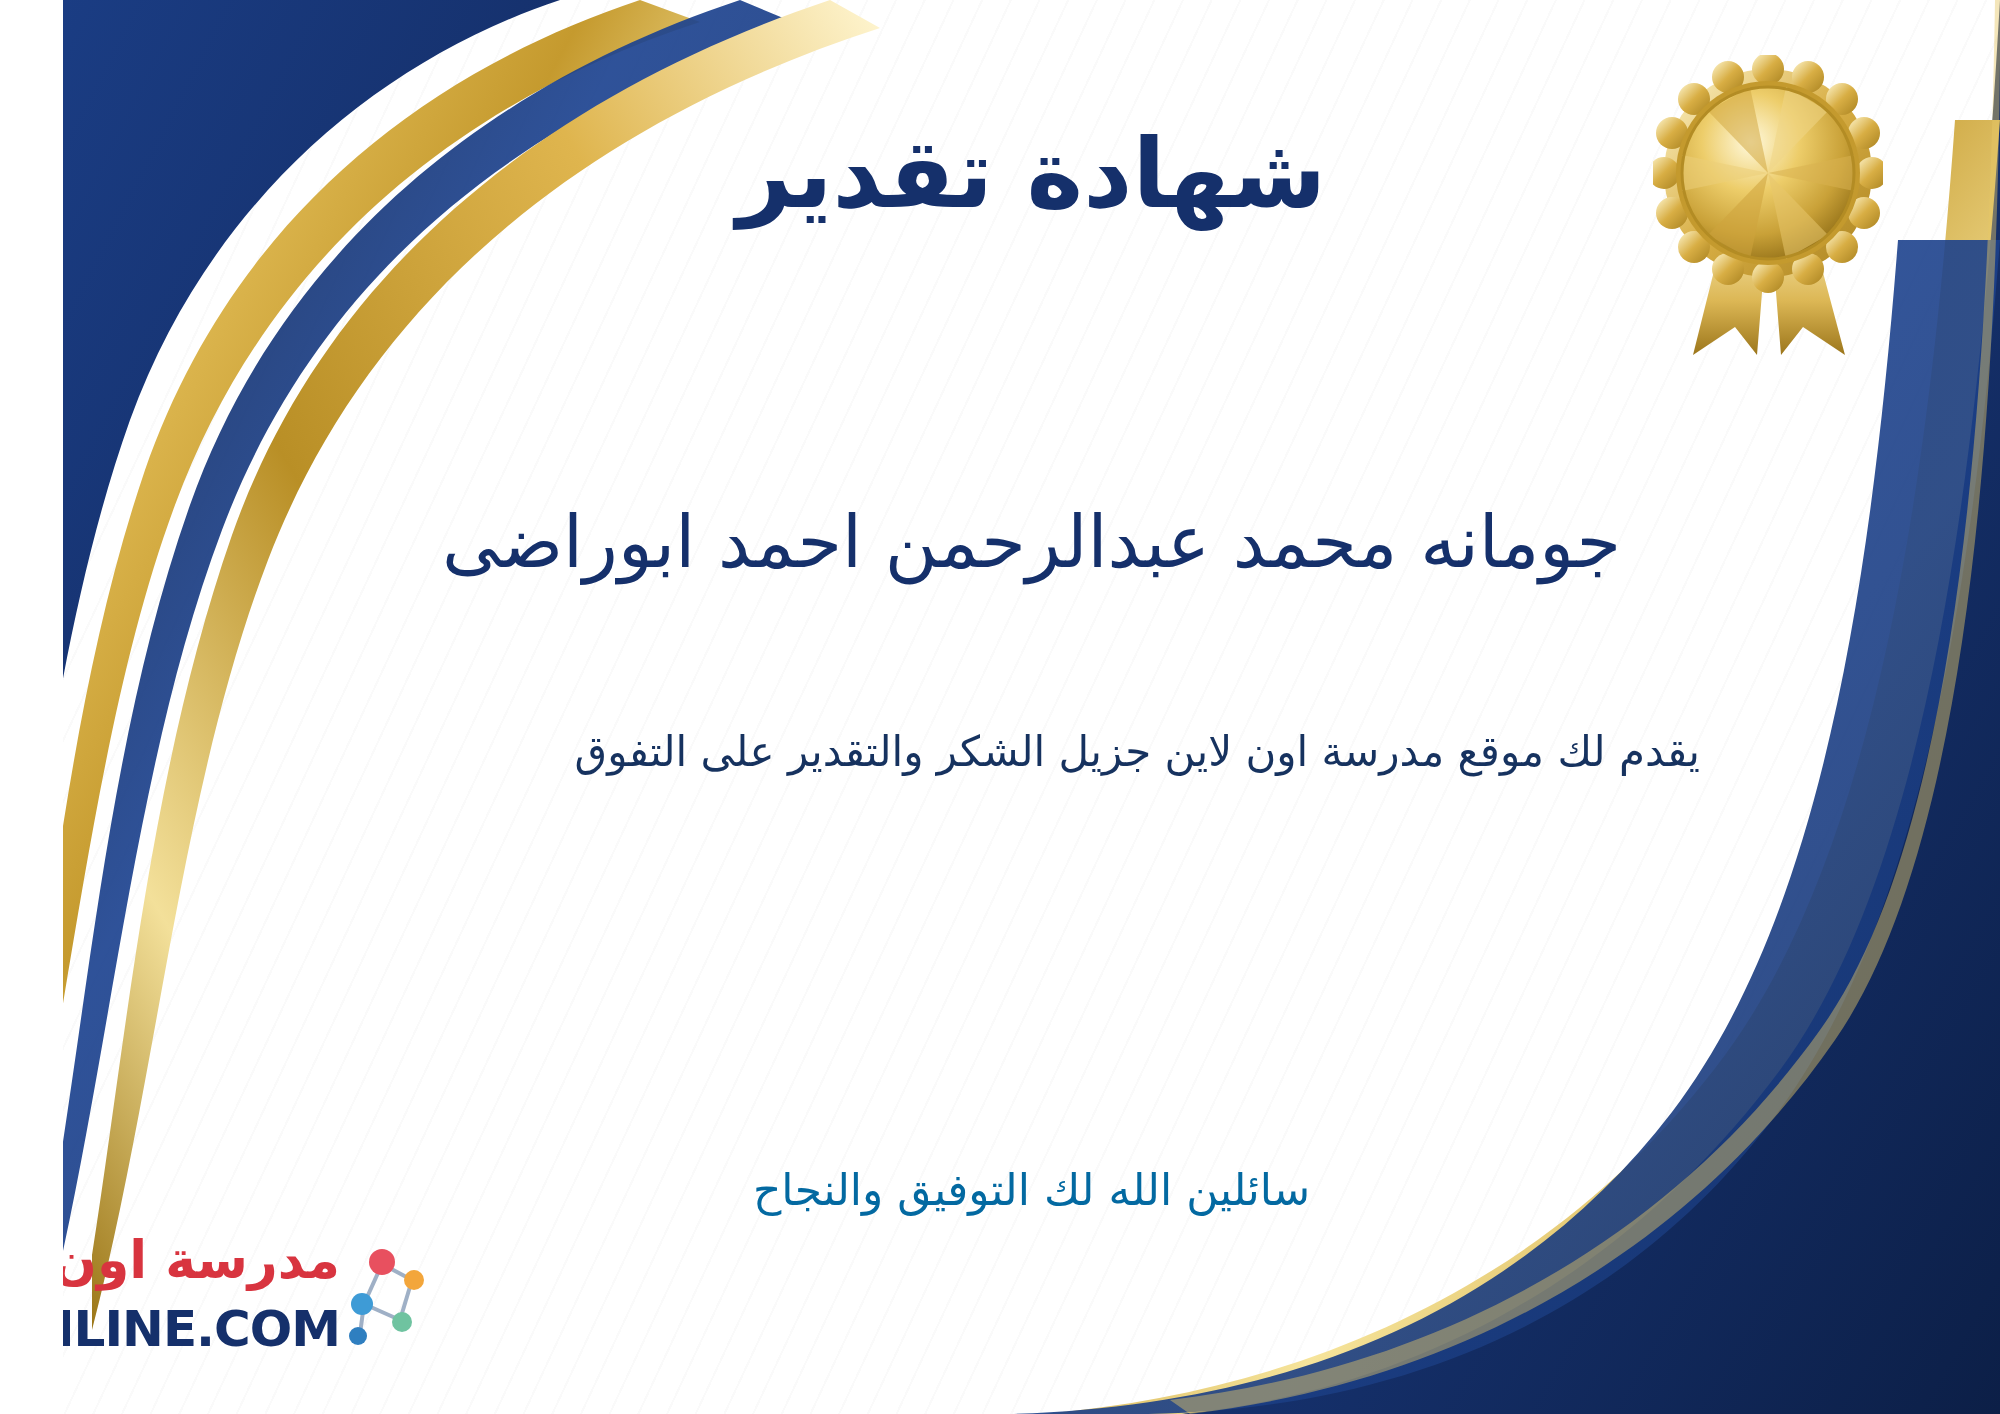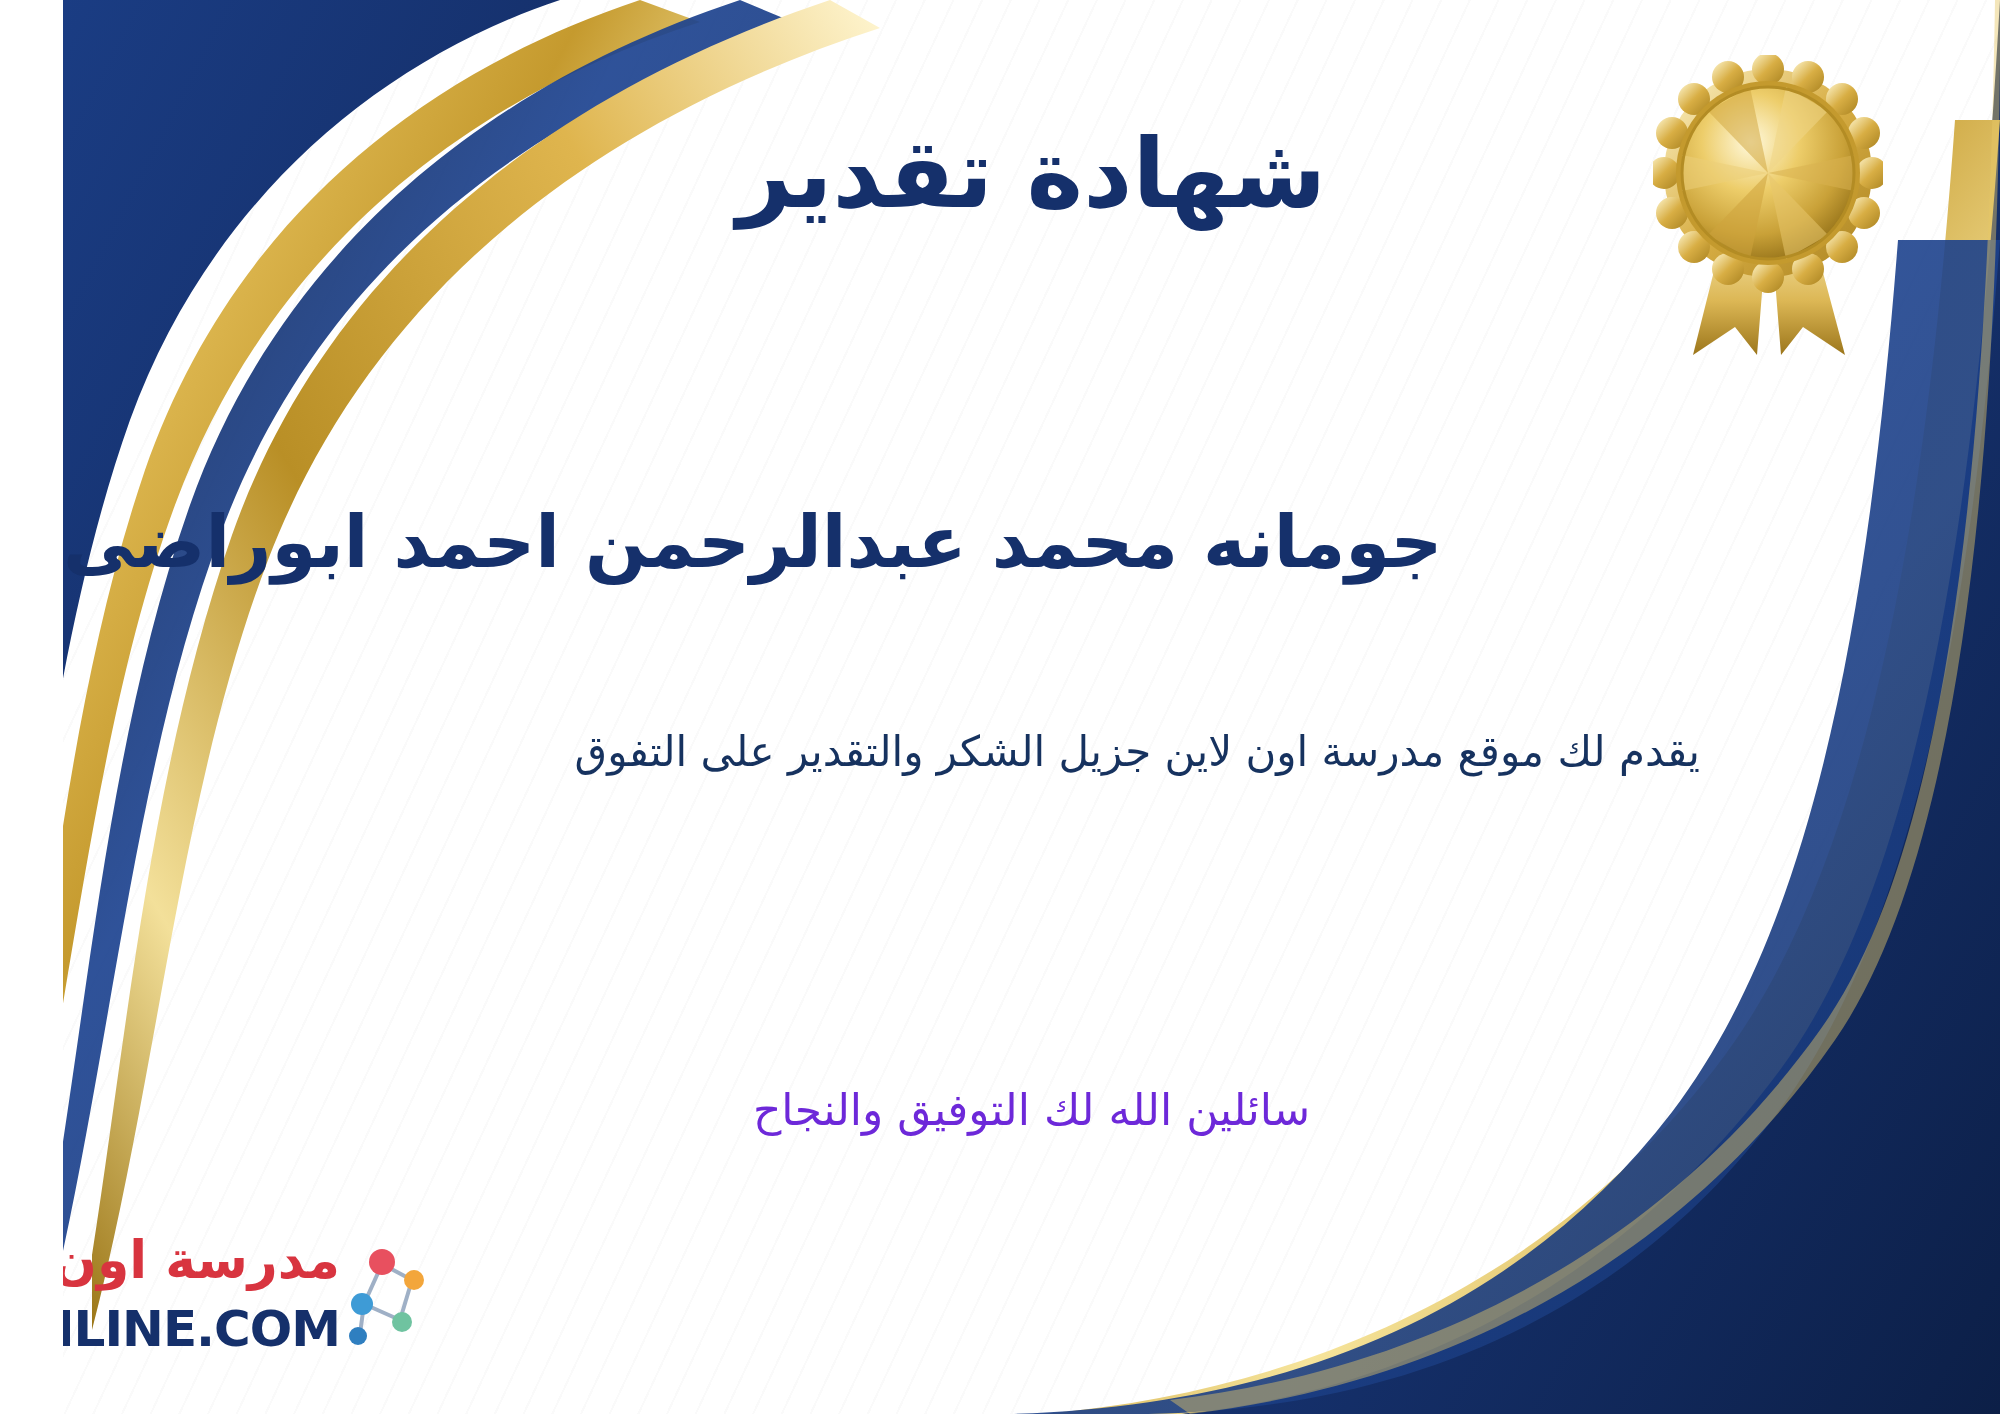--- a/index.html
+++ b/index.html
@@ -52,23 +52,23 @@
     letter-spacing: 0px;
     direction: rtl;
   }
 
   
   .recipient {
     position: absolute;
     top: 500px;
     left: 0;
     right: 0;
-    text-align: left;
+    text-align: center;
     font-size: 72px;
-    font-weight: bold;
+    font-weight: normal;
     color: #15306b;
     direction: rtl;
   }
 
   
   .body-text {
     position: absolute;
     top: 715px;
     left: 300px;
     right: 300px;
@@ -83,26 +83,26 @@
     padding: 0 18px;
     font-size: 46px;
   }
   .body-line {
     display: block;
   }
 
   
   .closing {
     position: absolute;
-    top: 1084px;
+    top: 1164px;
     left: 0;
     right: 0;
     text-align: center;
     font-size: 44px;
-    color: #6d28d9;
+    color: #0369a1;
     direction: rtl;
   }
 
   
   .medal {
     position: absolute;
     top: 55px;
     left: 1590px;
     width: 230px;
     height: 320px;

